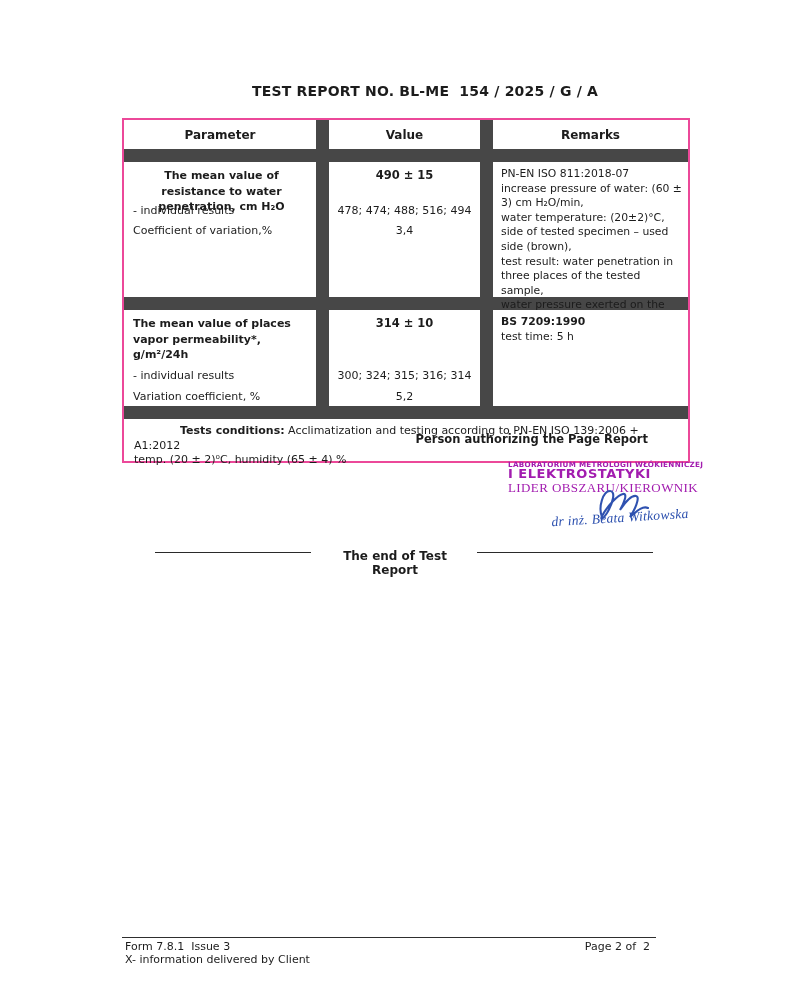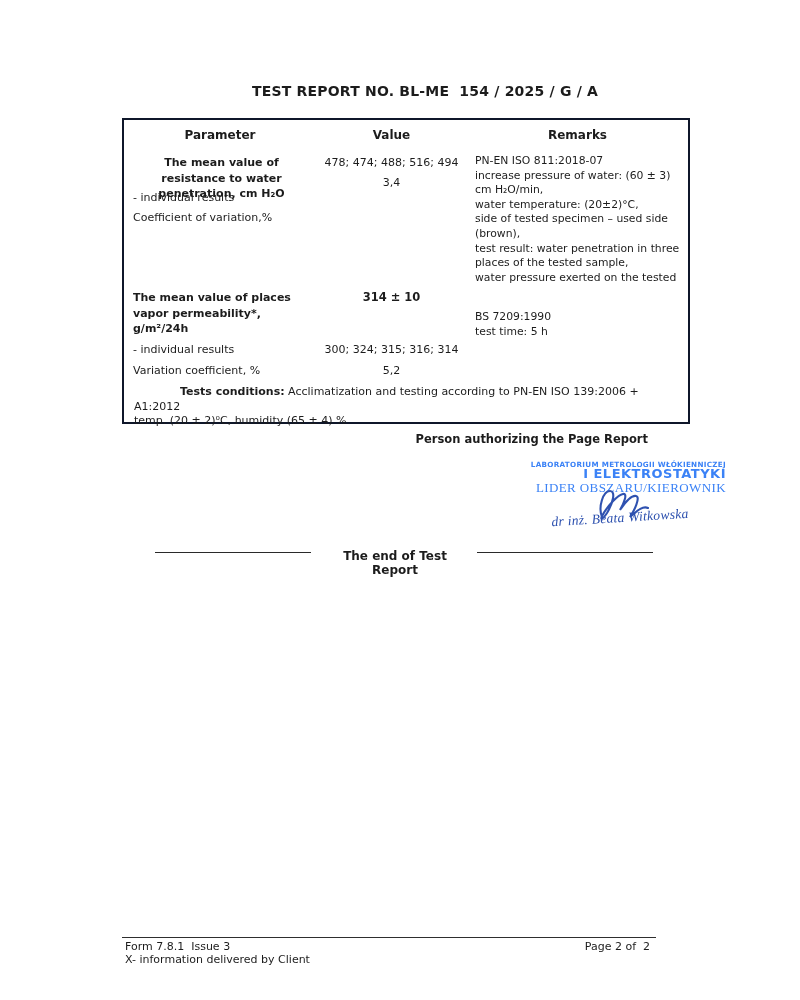--- a/index.html
+++ b/index.html
@@ -8,43 +8,43 @@
     font-family:"DejaVu Sans","Liberation Sans",sans-serif; color:#1c1c1c;
     overflow:hidden;
   }
   .title {
     position:absolute; top:83px; left:140px; width:570px; text-align:center;
     font-size:14px; font-weight:bold; white-space:pre-wrap; letter-spacing:0.2px;
   }
   .report-table {
     position:absolute; top:118px; left:122px; width:568px;
     display:grid; grid-template-columns:192px 151px 1fr;
-    grid-template-rows:29px 135px 96px 42px; gap:0;
-    background:#474747; border:2px solid #0f172a; box-sizing:border-box;
+    grid-template-rows:29px 135px 96px 42px; gap:13px;
+    background:#474747; border:2px solid #ec4899; box-sizing:border-box;
   }
   .cell { background:#ffffff; box-sizing:border-box; }
   .th { display:flex; align-items:center; justify-content:center; font-weight:bold; font-size:12px; }
   .param { padding:6px 6px 0 9px; font-size:11px; line-height:15px; }
   .param .main { font-weight:bold; line-height:15.5px; }
   .r1 .b1 { height:35px;text-align:center; } .r1 .b2 { height:20px; }
   .r2 .b1 { height:52px; } .r2 .b2 { height:21px; }
   .value { text-align:center; padding-top:6px; font-size:11px; line-height:15px; }
   .value .main { font-weight:bold; font-size:11.5px; }
   .remarks { padding:5px 6px 5px 8px; font-size:10.8px; line-height:14.6px; }
   .pre { white-space:pre-wrap; }
-  .remarks .bold { font-weight:normal;margin-top:21px; }
+  .remarks .bold { font-weight:bold; }
   .conditions { grid-column:1 / -1; padding:5px 10px; font-size:11px; line-height:14.5px; }
   .conditions .lbl { font-weight:bold;margin-left:46px; }
   .auth-caption {
     position:absolute; top:432px; right:152px; width:300px; text-align:right;
     font-size:11.5px; font-weight:bold;
   }
   .stamp {
-    position:absolute; top:460px; left:508px; width:218px; text-align:right;
-    color:#3b82f6;
+    position:absolute; top:460px; left:508px; width:218px; text-align:left;
+    color:#a21caf;
   }
   .stamp .s1 { font-size:7.2px; letter-spacing:0.3px; line-height:9px; font-weight:bold; }
   .stamp .s2 { font-size:13px; letter-spacing:0.5px; line-height:9px; font-weight:bold; }
   .stamp .s3 {
     font-family:"Liberation Serif","DejaVu Serif",serif; font-size:13px;
     letter-spacing:0.4px; margin-top:2px; line-height:15px;
   }
   .sig-scribble { position:absolute; top:483px; left:590px; }
   .sig-name {
     position:absolute; top:510px; left:535px; width:170px; text-align:center;
@@ -72,20 +72,21 @@
     <div class="cell th">Parameter</div>
     <div class="cell th">Value</div>
     <div class="cell th">Remarks</div>
 
     <div class="cell param r1">
       <div class="main b1">The mean value of resistance to water penetration, cm H₂O</div>
       <div class="b2">- individual results</div>
       <div>Coefficient of variation,%</div>
     </div>
     <div class="cell value r1">
+      <div class="main b1">490 ± 15</div>
       <div class="b2">478; 474; 488; 516; 494</div>
       <div>3,4</div>
     </div>
     <div class="cell remarks">
       <div class="pre">PN-EN ISO 811:2018-07
 increase pressure of water: (60 ± 3) cm H₂O/min,
 water temperature: (20±2)°C,
 side of tested specimen – used side (brown),
 test result: water penetration in three places of the tested sample,
 water pressure exerted on the tested sample from below</div>

